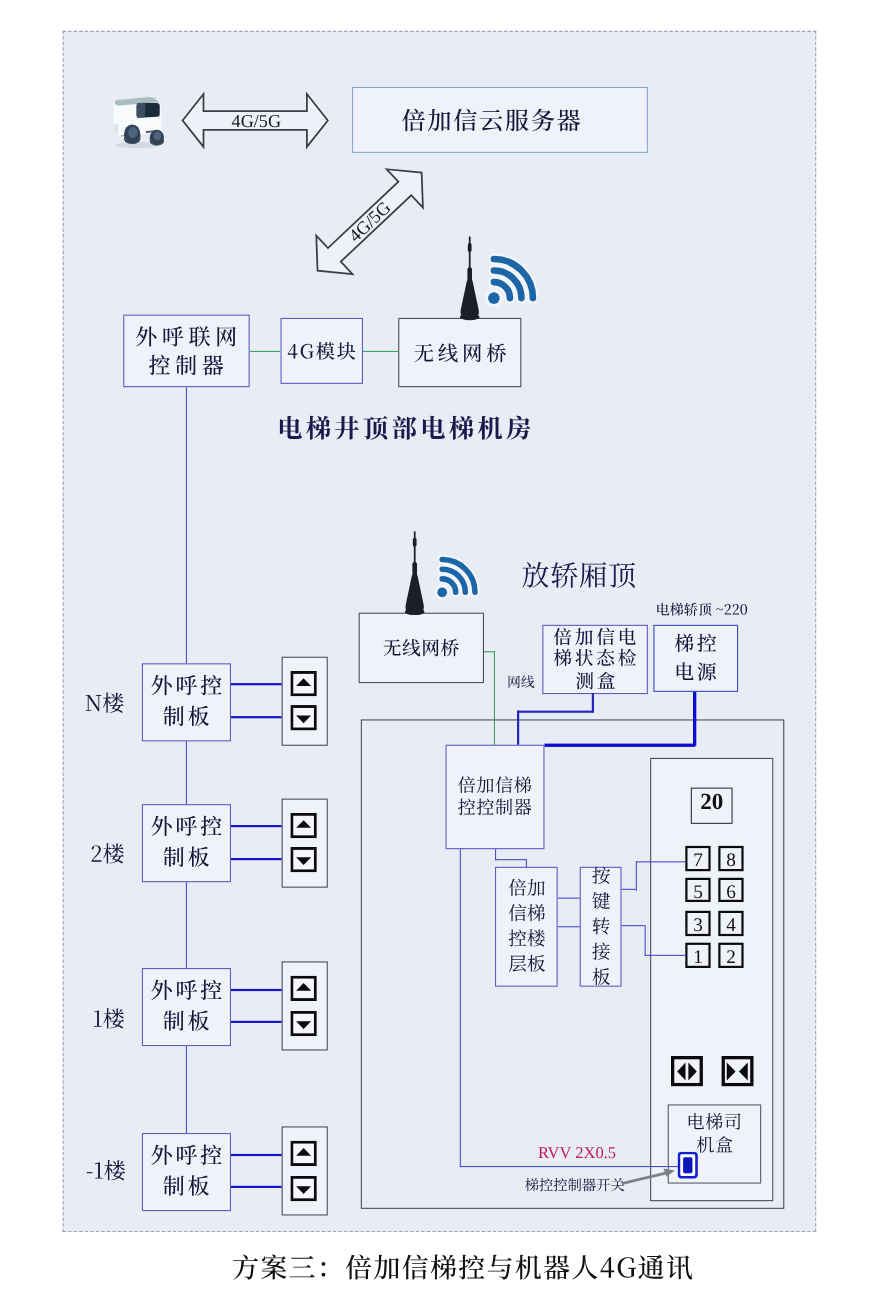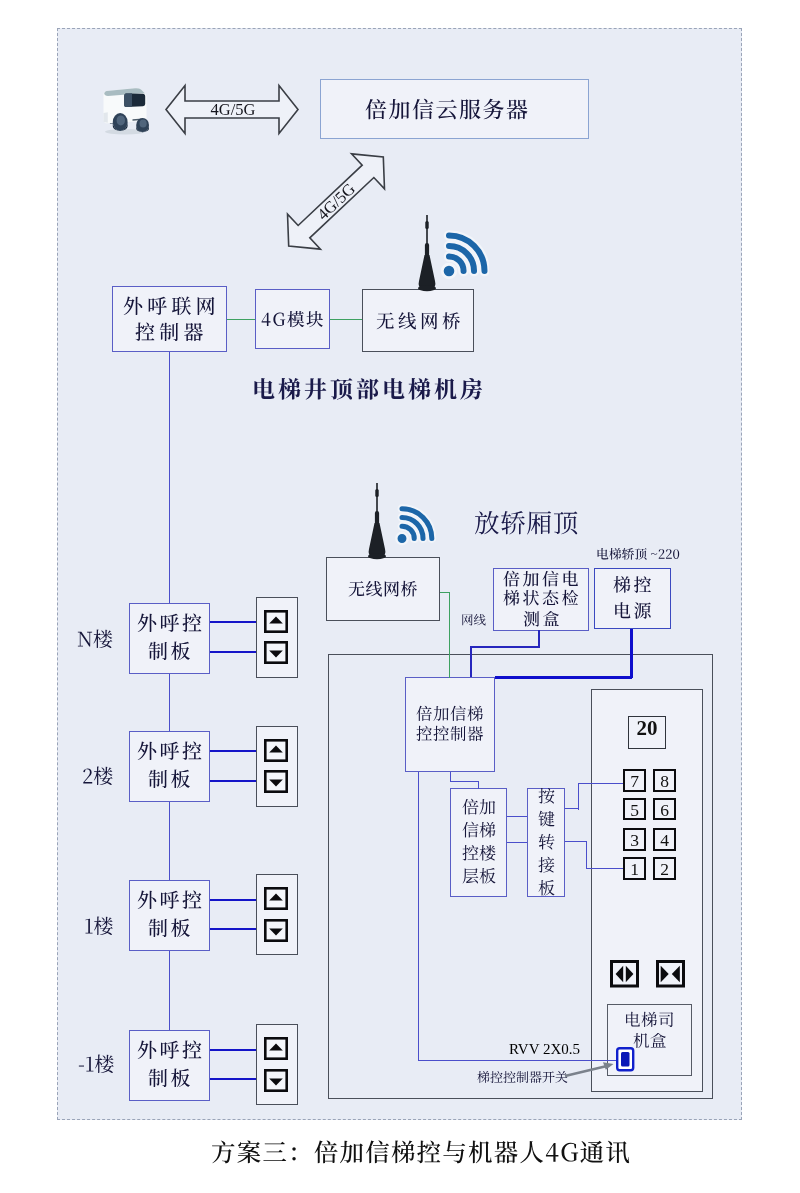--- a/index.html
+++ b/index.html
@@ -495,21 +495,21 @@
       <g fill="#0b0b0e">
         <path d="M12,6.6 L18.8,13.6 L5.2,13.6 Z"></path>
       </g>
     </svg>
     <svg style="position:absolute;left:264px;top:1068.5px" width="24" height="23">
       <rect x="1.3" y="1.3" width="21.4" height="20.4" fill="#f4f6fb" stroke="#0b0b0e" stroke-width="2.6"></rect>
       <g fill="#0b0b0e">
         <path d="M12,16.4 L18.8,9.4 L5.2,9.4 Z"></path>
       </g>
     </svg>
-    <div style="position:absolute;left:509px;top:1041px;font:15px 'Liberation Serif',serif;color:#000000">RVV 2X0.5</div>
+    <div style="position:absolute;left:489px;top:1041px;font:15px 'Liberation Serif',serif;color:#be185d">RVV 2X0.5</div>
     <svg style="position:absolute;left:616px;top:1047px" width="19" height="25">
 <rect x="1.2" y="1.2" width="16" height="22" rx="2.5" fill="#fff" stroke="#1020cc" stroke-width="2.4"></rect>
 <rect x="5" y="5" width="8.5" height="14.5" rx="1.5" fill="#0a18b8"></rect>
 </svg>
     <svg style="position:absolute;left:563px;top:1056px" width="52" height="26">
 <line x1="2" y1="20" x2="46" y2="9.5" stroke="#7b828c" stroke-width="2.6"></line>
 <path d="M50.5,8 L40,6.2 L42.8,13.8 Z" fill="#7b828c"></path>
 </svg>
   </div>
 </body></html>

